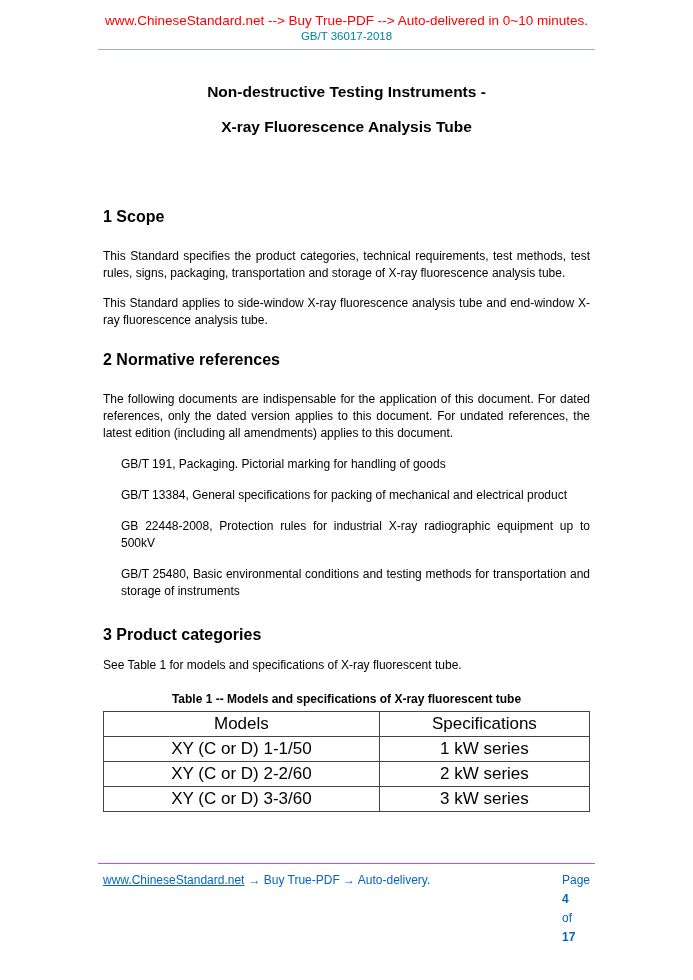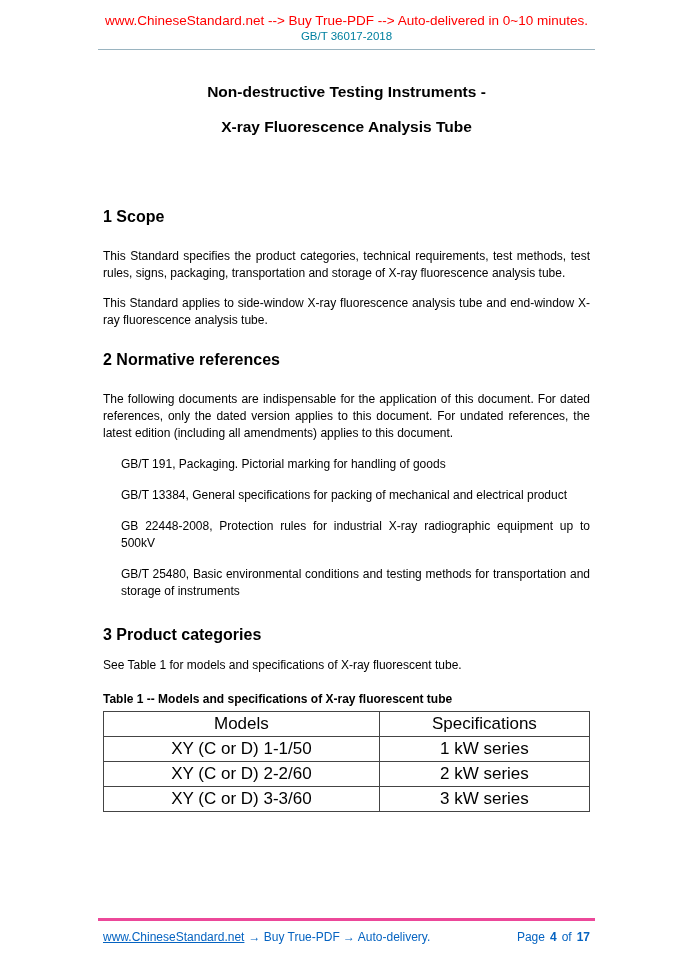--- a/index.html
+++ b/index.html
@@ -30,40 +30,40 @@
   .h-norm { margin-top: 22px; }
   .h-prod { margin-top: 26px; }
   .sub-heading { font-size: 12.5px; font-weight: bold; margin-top: 24px; }
   p.body {
     font-size: 12px; line-height: 17px;
     text-align: justify; margin: 13px 0 0 0;
   }
   p.first { margin-top: 22px; }
   p.ref { margin-left: 18px; margin-top: 14px; }
   .table-caption {
-    margin-top: 18px; 
+    margin-top: 18px; text-align: center;
     font-size: 12px; font-weight: bold;
   }
   table.models {
     margin-top: 5px; width: 100%;
     border-collapse: collapse; font-size: 17px;
   }
   table.models th, table.models td {
     border: 1px solid #444; text-align: center;
     font-weight: normal; padding: 2px 4px; height: 15px;
   }
   .footer {
     position: absolute; left: 98px; right: 98px; bottom: 16px;
-    border-top: 3px solid #ec4899; padding-top: 9px;
+    border-top: 1px solid #ec4899; padding-top: 9px;
     display: flex; justify-content: space-between; align-items: baseline;
     font-size: 12px; color: #0563c1; padding-left: 5px; padding-right: 5px;
   }
   .footer-link { color: #0563c1; text-decoration: underline; cursor: pointer; }
   .footer-tagline { margin-left: 4px; }
-  .page-indicator { display: flex; gap: 5px; color: #0563c1; }
+  .page-indicator { display: flex; gap: 5px; color: #0563c1; flex-direction: column; }
   .page-indicator b { font-weight: bold; }
 </style>
 </head>
 <body>
 
 <div class="page">
 
   <div class="promo">www.ChineseStandard.net --&gt; Buy True-PDF --&gt; Auto-delivered in 0~10 minutes.</div>
 
   <div class="docnum">GB/T 36017-2018</div>

